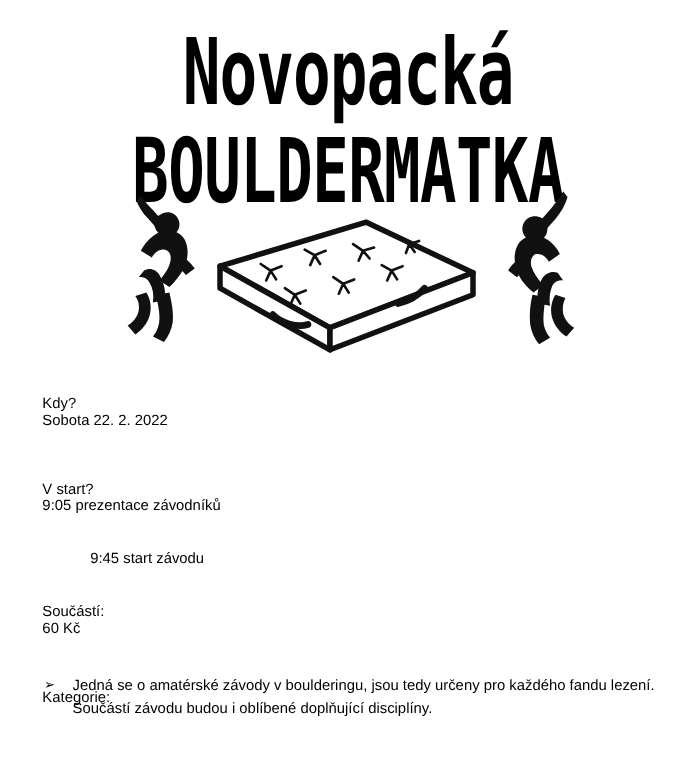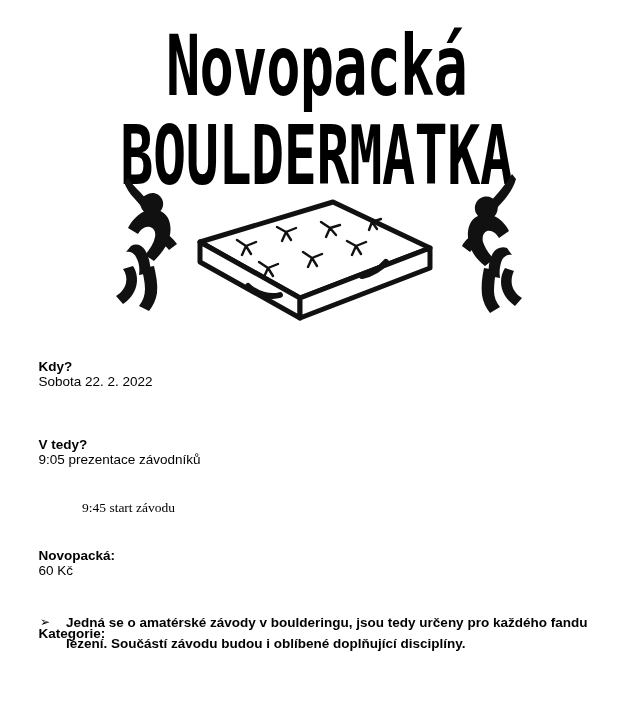--- a/index.html
+++ b/index.html
@@ -69,26 +69,25 @@
     left: 16px;
     width: 600px;
     font-size: 13.5px;
     line-height: 15px;
   }
   .line {
     margin-bottom: 18px;
     white-space: pre-wrap;
   }
   .line b {
-    font-weight: bold;
+    font-weight: normal;
   }
   .indent-line {
     margin-bottom: 18px;
     padding-left: 66px;
-    font-family: Liberation Serif, serif;
   }
   .tight {
     margin-bottom: 4px;
   }
 
   
   .bullet-wrap {
     position: absolute;
     top: 612px;
     left: 40px;
@@ -99,21 +98,20 @@
     line-height: 21px;
   }
   .bullet-marker {
     width: 26px;
     flex: 0 0 26px;
     font-size: 12px;
     line-height: 21px;
   }
   .bullet-text {
     flex: 1 1 auto;
-    font-weight: bold;
   }
 </style>
 </head>
 <body>
 
 <div class="page">
 
   <div class="title-block">
     <span class="title-line1">Novopacká</span>
     <span class="title-line2">BOULDERMATKA</span>
@@ -164,30 +162,30 @@
   </div>
 
   <div class="body-text">
     <div class="line">
       <b>Kdy?</b>&nbsp;
       <span>Sobota 22. 2. 2022</span>
     </div>
 
 
     <div class="line">
-      <b>V tedy?</b>&nbsp;
+      <b>V start?</b>&nbsp;
       <span>9:05 prezentace závodníků</span>
     </div>
 
     <div class="indent-line">
       <span>9:45 start závodu</span>
     </div>
 
     <div class="line">
-      <b>Novopacká:</b>
+      <b>Součástí:</b>
       <span>60 Kč</span>
     </div>
 
     <div class="line tight">
       <b>Kategorie:</b>
       
     </div>
 
   </div>
 

